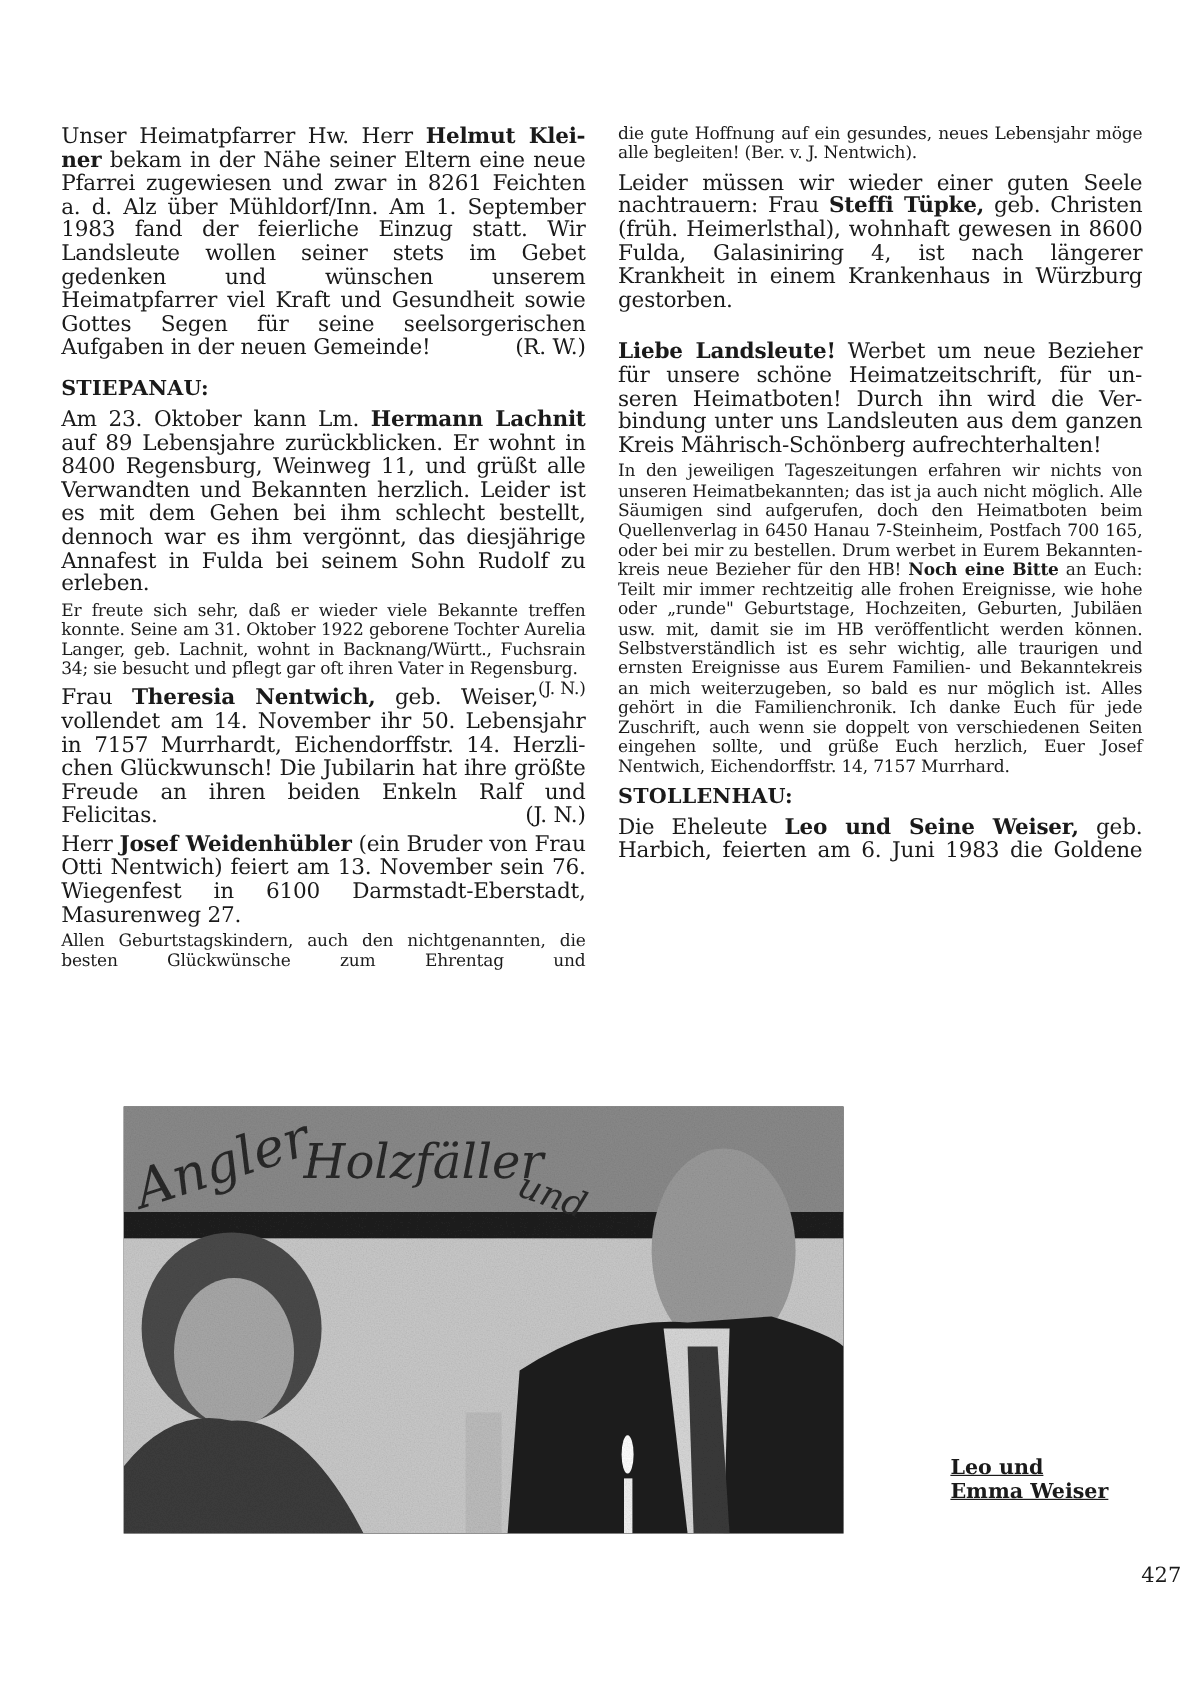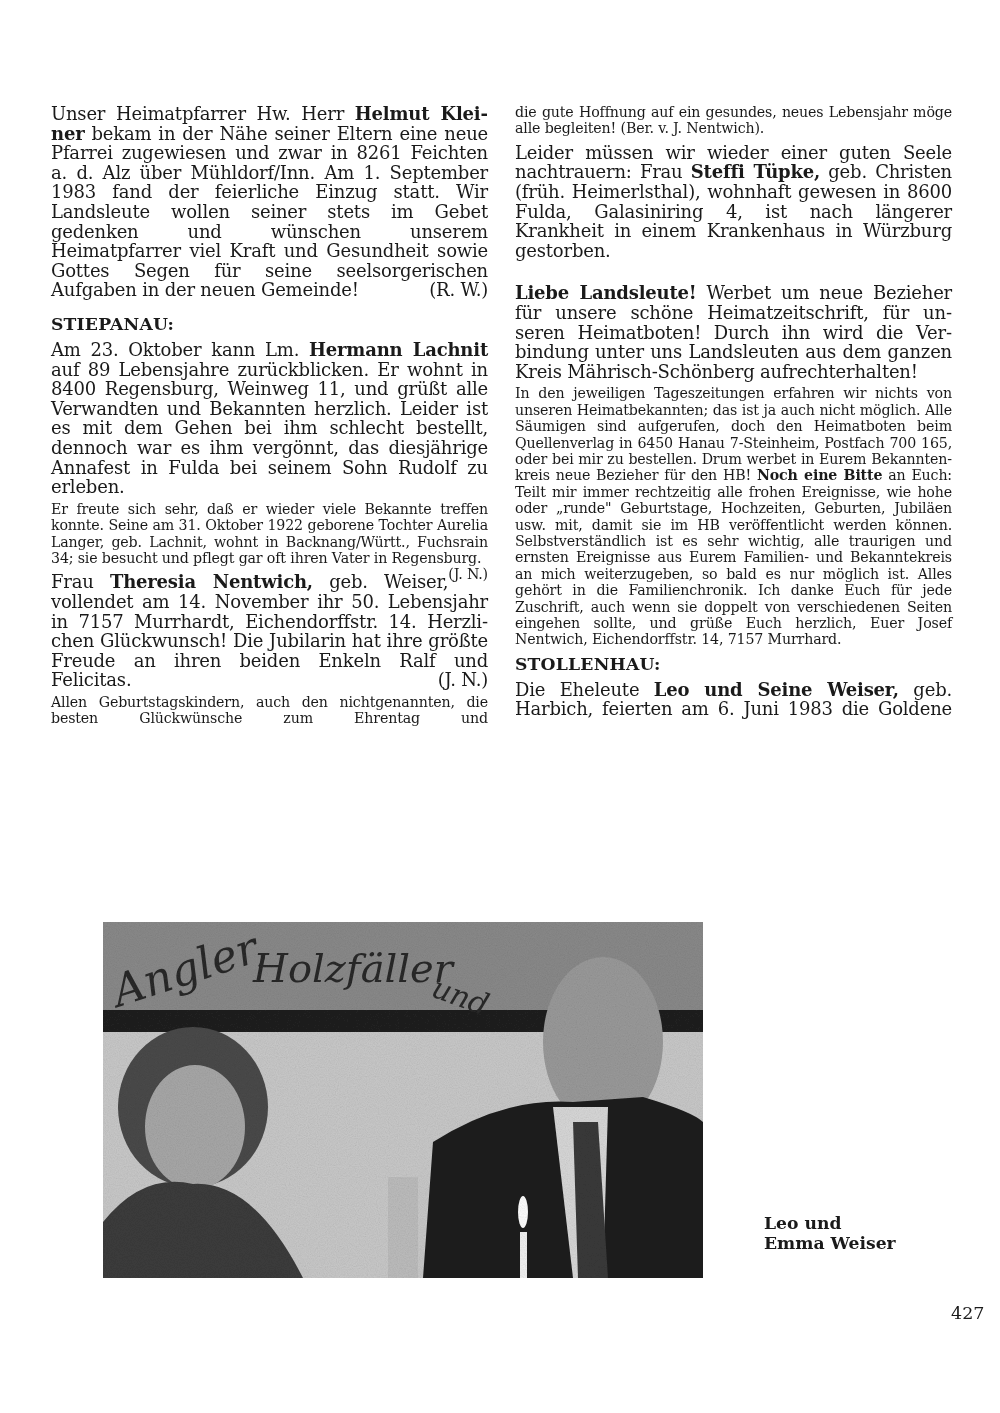--- a/index.html
+++ b/index.html
@@ -43,24 +43,25 @@
 
   #photo {
     position: absolute;
     left: 103px; top: 922px;
     width: 600px; height: 356px;
     background: #3a3a3a;
     overflow: hidden;
   }
   #caption {
     position: absolute;
-    left: 764px; top: 1213px;
+    left: 792px; top: 1213px;
     font-weight: bold;
     font-size: 17.2px;
     line-height: 20px;
+    text-decoration: underline;
   }
   #page-number {
     position: absolute;
     left: 951px; top: 1303px;
     font-size: 17.5px;
   }
 </style>
 </head>
 <body>
 
@@ -79,20 +80,23 @@
   <p class="p sm gap4">
     <span>Er freute sich sehr, daß er wieder viele Bekannte treffen konnte. Seine am 31. Oktober 1922 geborene Tochter Aurelia Langer, geb. Lachnit, wohnt in Backnang/Württ., Fuchsrain 34; sie besucht und pflegt gar oft ihren Vater in Regensburg.</span>
     <span class="sig">(J. N.)</span>
   </p>
 
   <p class="p lg gap18">
     <span>Frau </span><b>Theresia Nentwich,</b><span> geb. Weiser, vollen­det am 14. November ihr 50. Lebensjahr in 7157 Murrhardt, Eichendorffstr. 14. Herzli­chen Glückwunsch! Die Jubilarin hat ihre größte Freude an ihren beiden Enkeln Ralf und Felicitas.</span>
     <span class="sig">(J. N.)</span>
   </p>
 
+  <p class="p lg gap4">
+    <span>Herr </span><b>Josef Weidenhübler</b><span> (ein Bruder von Frau Otti Nentwich) feiert am 13. November sein 76. Wiegenfest in 6100 Darmstadt-Eberstadt, Masurenweg 27.</span>
+  </p>
 
   <p class="p sm gap4 last-justify">
     <span>Allen Geburtstagskindern, auch den nichtgenann­ten, die besten Glückwünsche zum Ehrentag und</span>
   </p>
 </div>
 
 <div id="col-right" class="col">
   <p class="p sm">
     <span>die gute Hoffnung auf ein gesundes, neues Lebens­jahr möge alle begleiten! (Ber. v. J. Nentwich).</span>
   </p>

